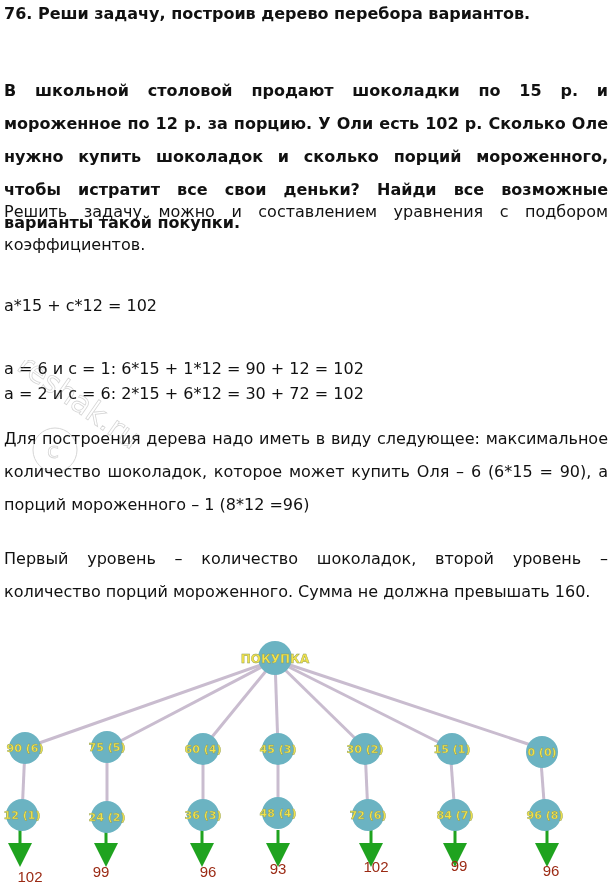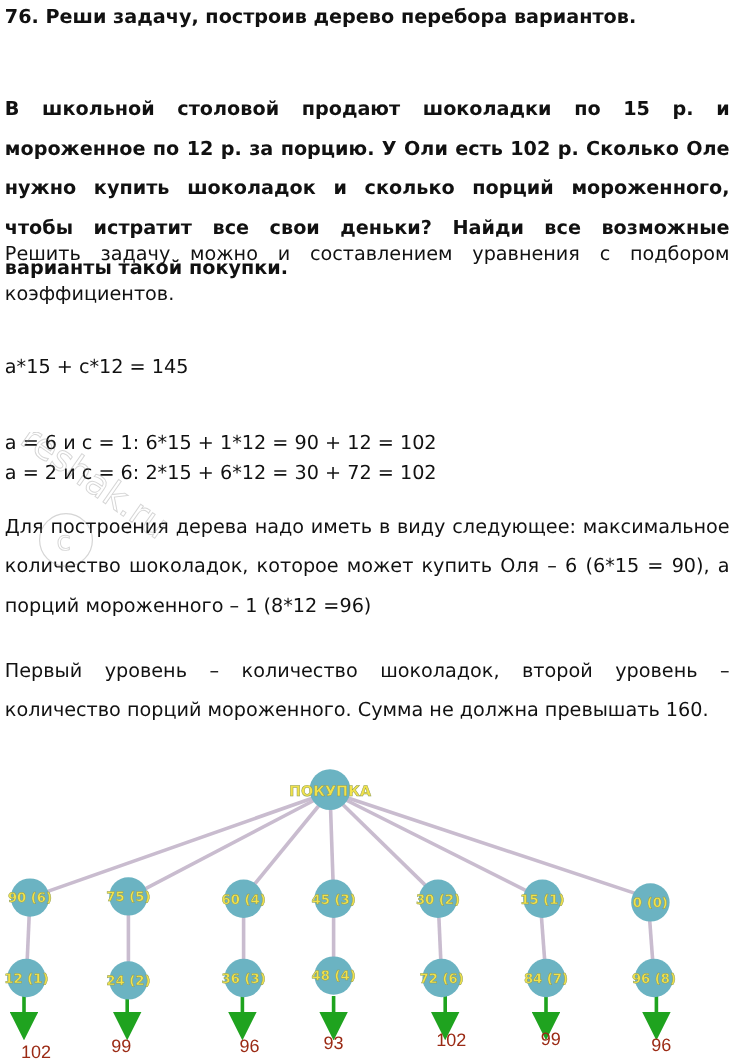--- a/index.html
+++ b/index.html
@@ -15,21 +15,21 @@
                 stroke: #8a9a5a; stroke-width: 0.4px; }
   .result-label { font-family: "Liberation Sans", sans-serif; font-size: 15px; fill: #9b2a14; }
 </style>
 </head>
 <body>
 
 <div class="title">76. Реши задачу, построив дерево перебора вариантов.</div>
 <div class="task">В школьной столовой продают шоколадки по 15 р. и мороженное по 12 р. за порцию. У Оли есть 102 р. Сколько Оле нужно купить шоколадок и сколько порций мороженного, чтобы истратит все свои деньки? Найди все возможные варианты такой покупки.</div>
 
 <div class="p" style="top:195px;">Решить задачу можно и составлением уравнения с подбором коэффициентов.</div>
-<div class="p" style="top:289px;">a*15 + c*12 = 145</div>
+<div class="p" style="top:289px;">a*15 + c*12 = 102</div>
 <div class="p" style="top:352px;">a = 6 и c = 1: 6*15 + 1*12 = 90 + 12 = 102</div>
 <div class="p" style="top:377px;">a = 2 и c = 6: 2*15 + 6*12 = 30 + 72 = 102</div>
 <div class="p" style="top:422px;">Для построения дерева надо иметь в виду следующее: максимальное количество шоколадок, которое может купить Оля – 6 (6*15 = 90), а порций мороженного – 1 (8*12 =96)</div>
 <div class="p" style="top:542px;">Первый уровень – количество шоколадок, второй уровень – количество порций мороженного. Сумма не должна превышать 160.</div>
 
 <svg class="watermark" viewBox="0 0 180 140">
   <circle cx="55" cy="90" r="22" fill="none" stroke="#888" stroke-width="1"></circle>
   <text x="47" y="98" font-size="22" fill="none" stroke="#888" stroke-width="0.8" font-family="DejaVu Sans, sans-serif">c</text>
   <text x="0" y="42" font-size="30" fill="none" stroke="#888" stroke-width="0.8" transform="rotate(35 60 50)" font-family="DejaVu Sans, sans-serif">reshak.ru</text>
 </svg>

